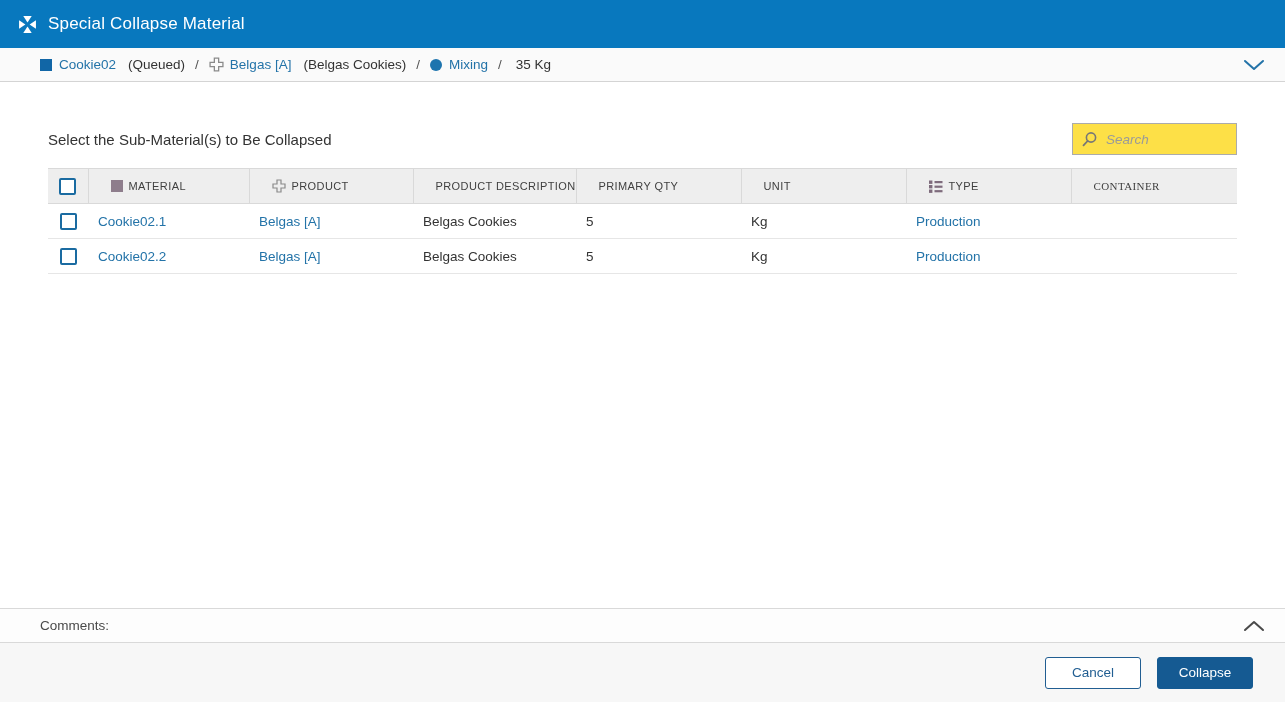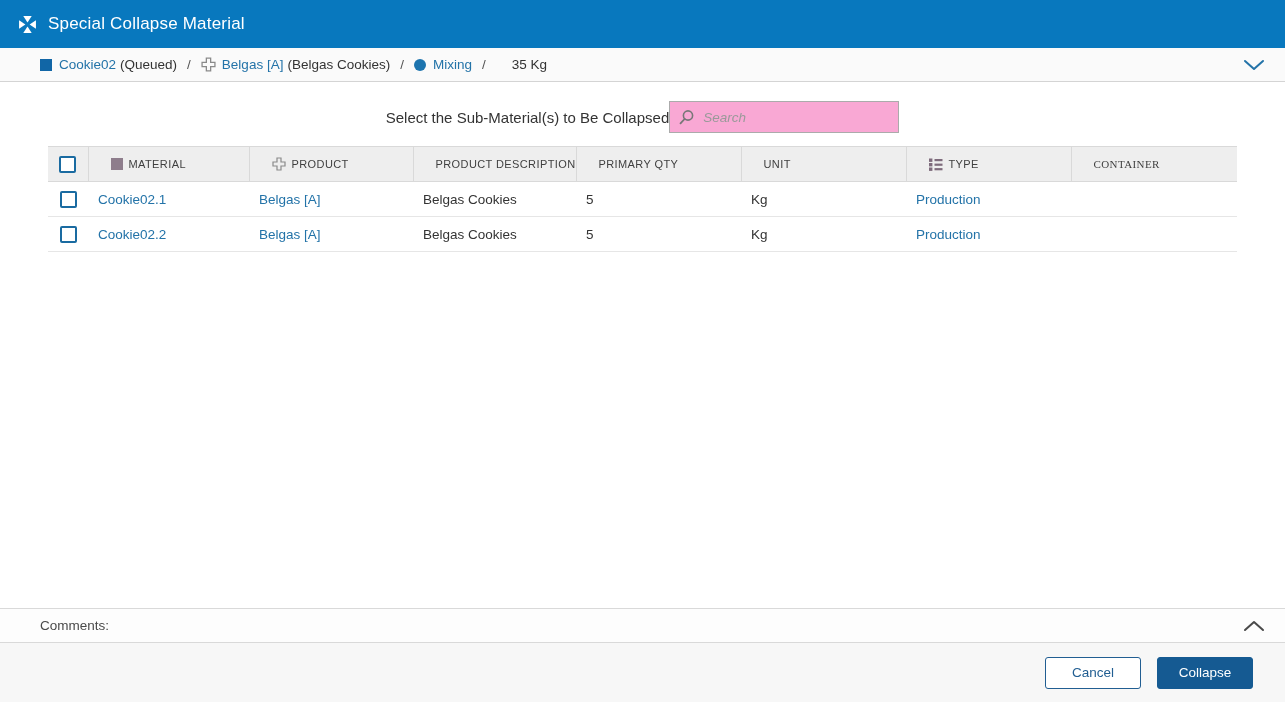--- a/index.html
+++ b/index.html
@@ -31,40 +31,40 @@
     border-bottom: 1px solid #d4d4d4;
     display: flex;
     align-items: center;
     padding: 0 16px 0 40px;
     font-size: 13.5px;
     flex: 0 0 auto;
     white-space: nowrap;
   }
   .crumb { display: flex; align-items: center; }
   .crumb-link { color: #2373a8; cursor: pointer; }
-  .crumb-text { color: #333; margin-left: 4px; }
+  .crumb-text { color: #333; margin-left: 12px; }
   .crumb-sep { color: #555; margin: 0 10px; }
   .sq-icon { width: 12px; height: 12px; background: #1166a6; display: inline-block; margin-right: 7px; }
   .circle-icon { width: 12px; height: 12px; background: #1d74ae; border-radius: 50%; display: inline-block; margin-right: 7px; }
   .product-glyph { margin-right: 6px; display: inline-flex; align-items: center; }
   .breadcrumb-chevron { margin-left: auto; display: flex; align-items: center; cursor: pointer; padding: 4px; }
 
   
   .content { flex: 1 1 auto; padding: 0 48px; background: #fff; overflow: hidden; }
   .content-header {
-    margin-top: 19px;
-    display: flex;
-    align-items: center;
-    justify-content: center;
+    margin-top: 41px;
+    display: flex;
+    align-items: center;
+    justify-content: space-between;
   }
   .page-heading { font-size: 15px; color: #333; font-weight: 400; }
   .searchbox {
-    width: 230px; height: 32px;
+    width: 165px; height: 32px;
     border: 1px solid #ababab;
-    background: #f9a8d4;
+    background: #fde047;
     display: flex; align-items: center;
     padding: 0 8px;
   }
   .searchbox input {
     border: none; outline: none; flex: 1;
     font-family: "Liberation Sans", sans-serif;
     font-size: 13.5px; font-style: italic; color: #555;
     background: transparent; margin-left: 8px; min-width: 0;
   }
   .searchbox input::placeholder { color: #9a9a9a; font-style: italic; }
@@ -178,21 +178,21 @@
     </span>
     <span class="crumb-link">Belgas [A]</span>
     <span class="crumb-text">(Belgas Cookies)</span>
   </span>
   <span class="crumb-sep">/</span>
   <span class="crumb">
     <span class="circle-icon"></span>
     <span class="crumb-link">Mixing</span>
   </span>
   <span class="crumb-sep">/</span>
-  <span class="crumb-text" style="margin-left:16px">35 Kg</span>
+  <span class="crumb-text" style="margin-left:4px">35 Kg</span>
   <span class="breadcrumb-chevron">
     <svg width="22" height="12" viewBox="0 0 22 12">
       <polyline points="2,2 11,10 20,2" fill="none" stroke="#2373a8" stroke-width="2" stroke-linecap="round" stroke-linejoin="round"></polyline>
     </svg>
   </span>
 </div>
 
 <div class="content">
   <div class="content-header">
     <div class="page-heading">Select the Sub-Material(s) to Be Collapsed</div>

